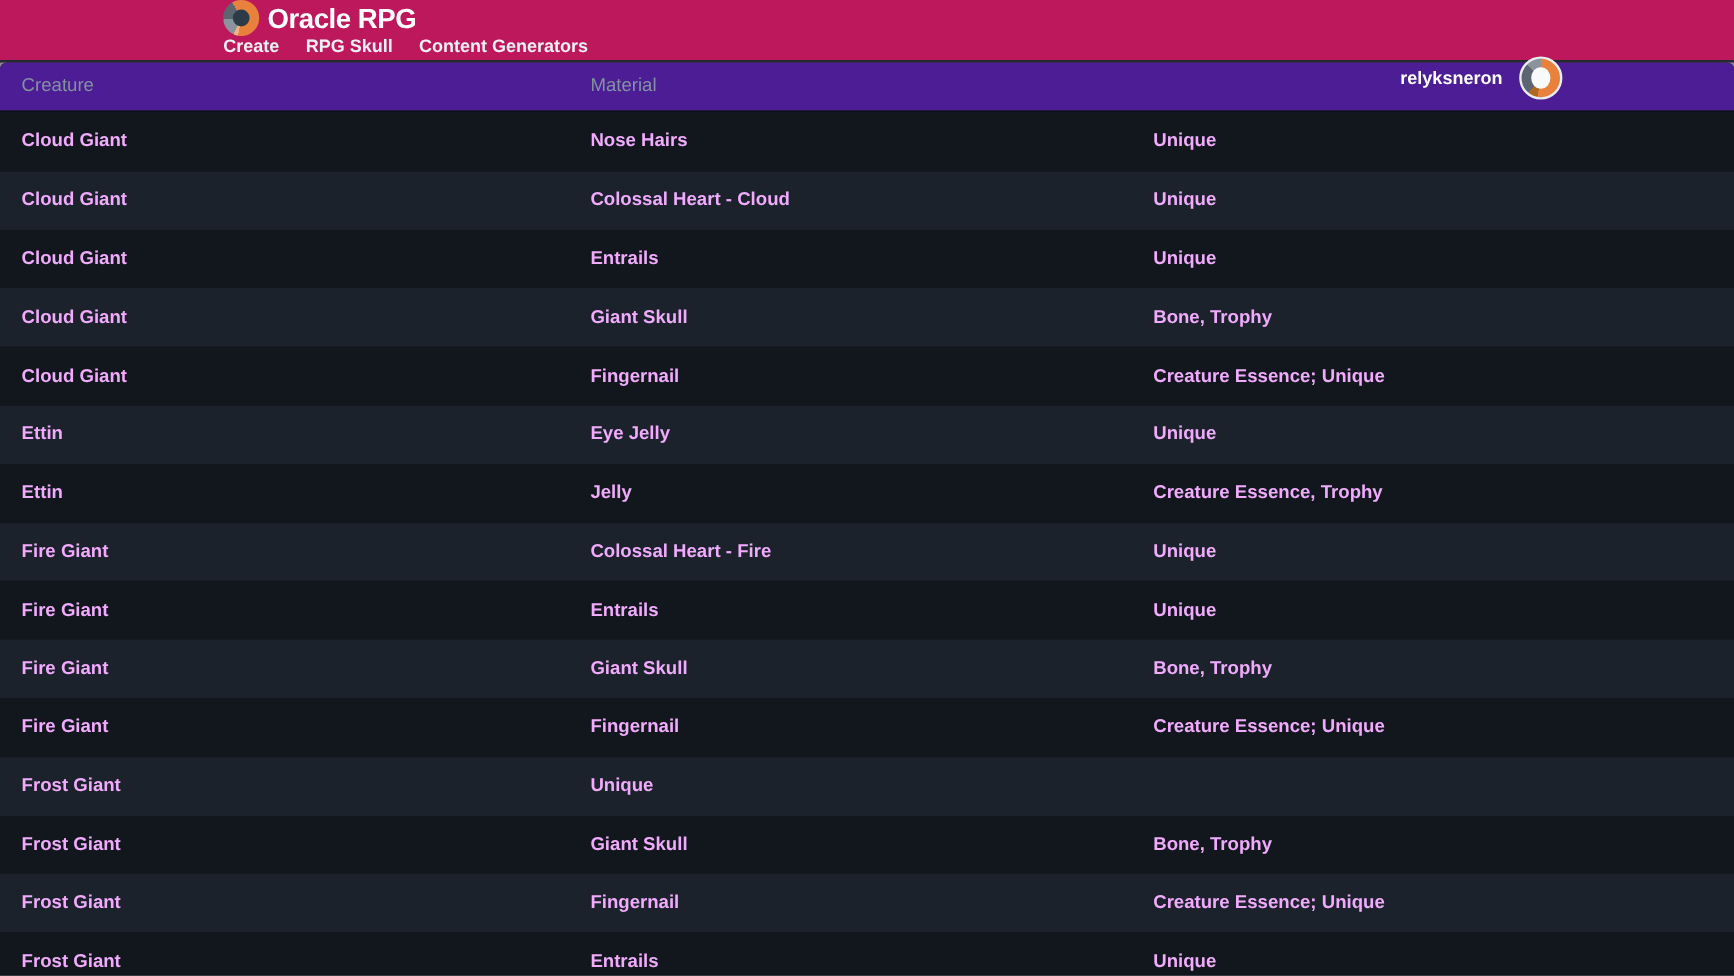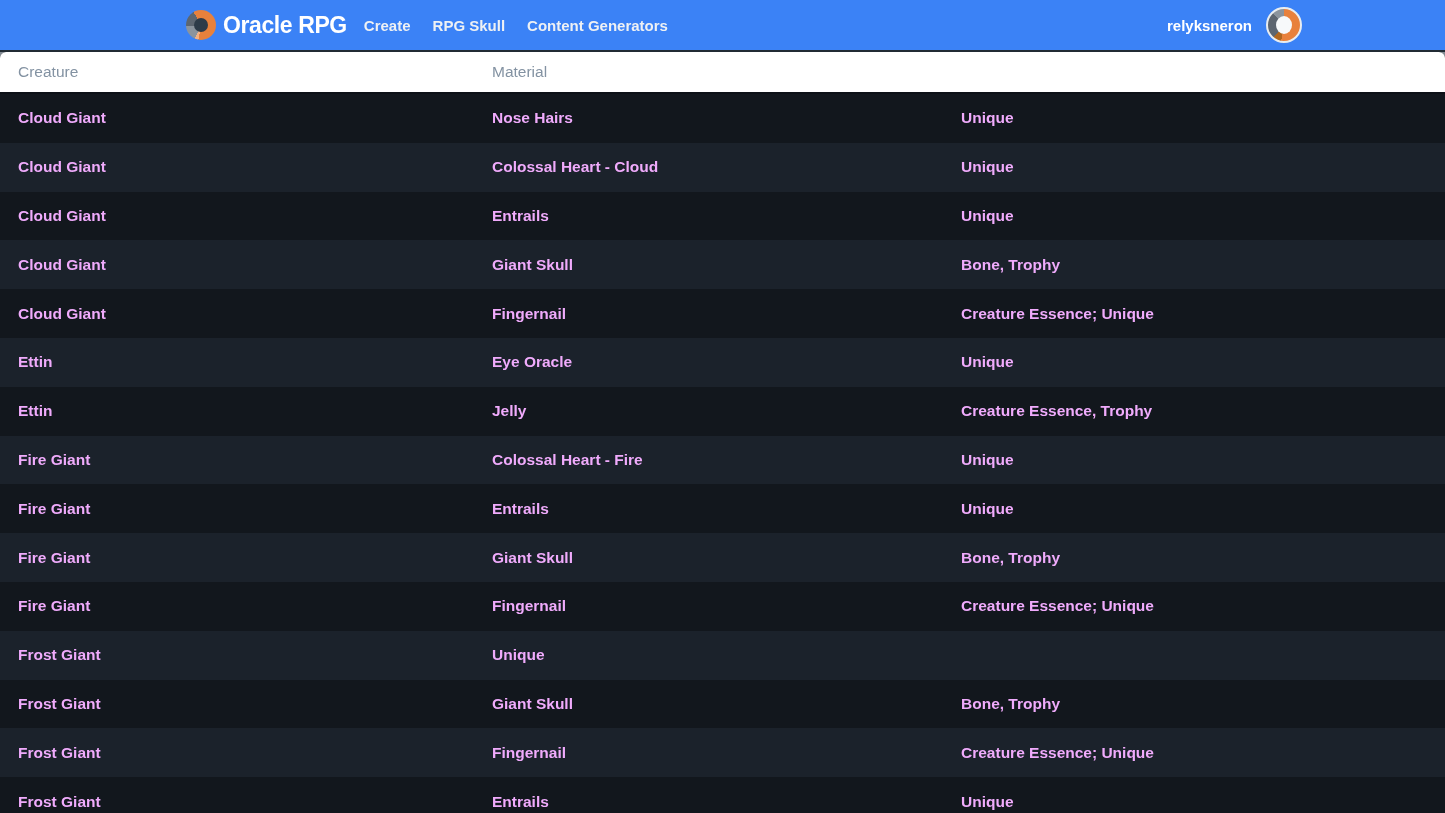--- a/index.html
+++ b/index.html
@@ -6,26 +6,27 @@
   html, body { width: 1445px; height: 813px; overflow: hidden; }
   body {
     background: #828b94;
     font-family: "Liberation Sans", sans-serif;
     -webkit-font-smoothing: antialiased;
   }
 
   
   .navbar {
     height: 52px;
-    background: #3b82f6;
+    background: #be185d;
     border-bottom: 2px solid #212b34;
     display: flex;
-    align-items: center;
+    align-items: flex-start;
     padding-left: 186px;
     padding-right: 143px;
+    flex-direction: column;
   }
   .brand {
     display: flex;
     align-items: center;
     gap: 7px;
     margin-right: 17px;
     cursor: pointer;
   }
   .brand-icon {
     width: 30px; height: 30px;
@@ -104,21 +105,21 @@
   }
   .t-cell {
     display: flex;
     align-items: center;
     padding-left: 18px;
     overflow: hidden;
     white-space: nowrap;
   }
   .t-head {
     height: 42px;
-    background: #ffffff;
+    background: #4c1d95;
     border-bottom: 2px solid #0d1117;
   }
   .t-head .t-cell {
     color: #8392a2;
     font-size: 15.5px;
     font-weight: 500;
   }
   .t-body .t-row {
     height: 48.8px;
     color: #f0abfc;
@@ -173,21 +174,21 @@
     <div class="t-cell">Giant Skull</div>
     <div class="t-cell">Bone, Trophy</div>
   </div>
       <div class="t-row">
     <div class="t-cell">Cloud Giant</div>
     <div class="t-cell">Fingernail</div>
     <div class="t-cell">Creature Essence; Unique</div>
   </div>
       <div class="t-row">
     <div class="t-cell">Ettin</div>
-    <div class="t-cell">Eye Oracle</div>
+    <div class="t-cell">Eye Jelly</div>
     <div class="t-cell">Unique</div>
   </div>
       <div class="t-row">
     <div class="t-cell">Ettin</div>
     <div class="t-cell">Jelly</div>
     <div class="t-cell">Creature Essence, Trophy</div>
   </div>
       <div class="t-row">
     <div class="t-cell">Fire Giant</div>
     <div class="t-cell">Colossal Heart - Fire</div>

